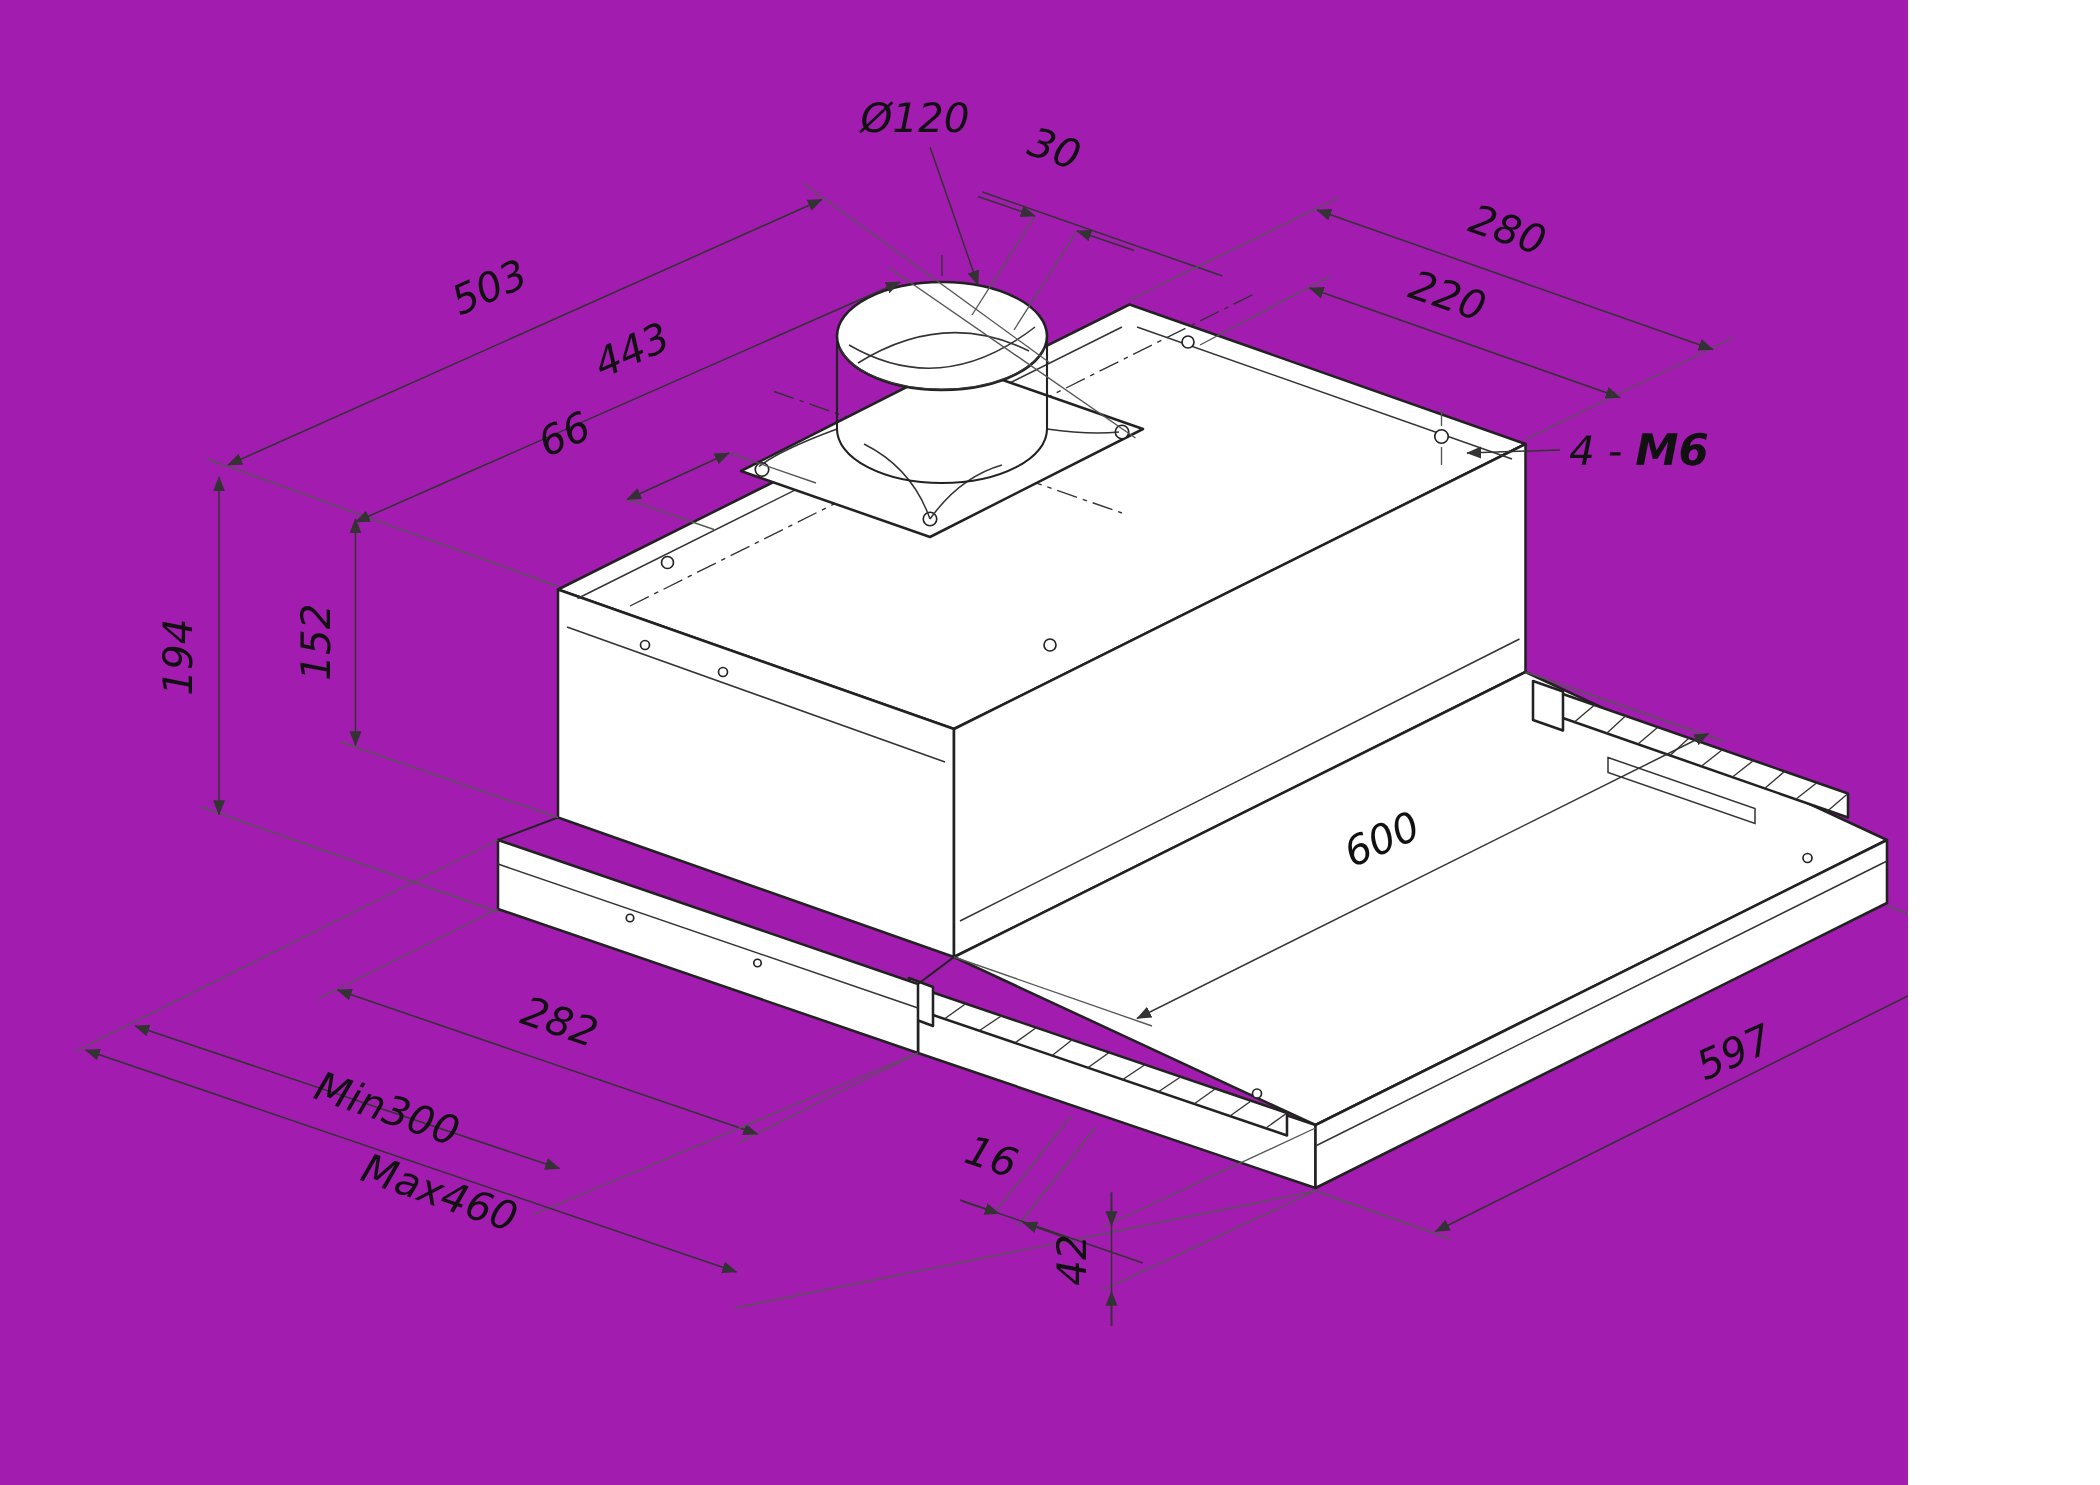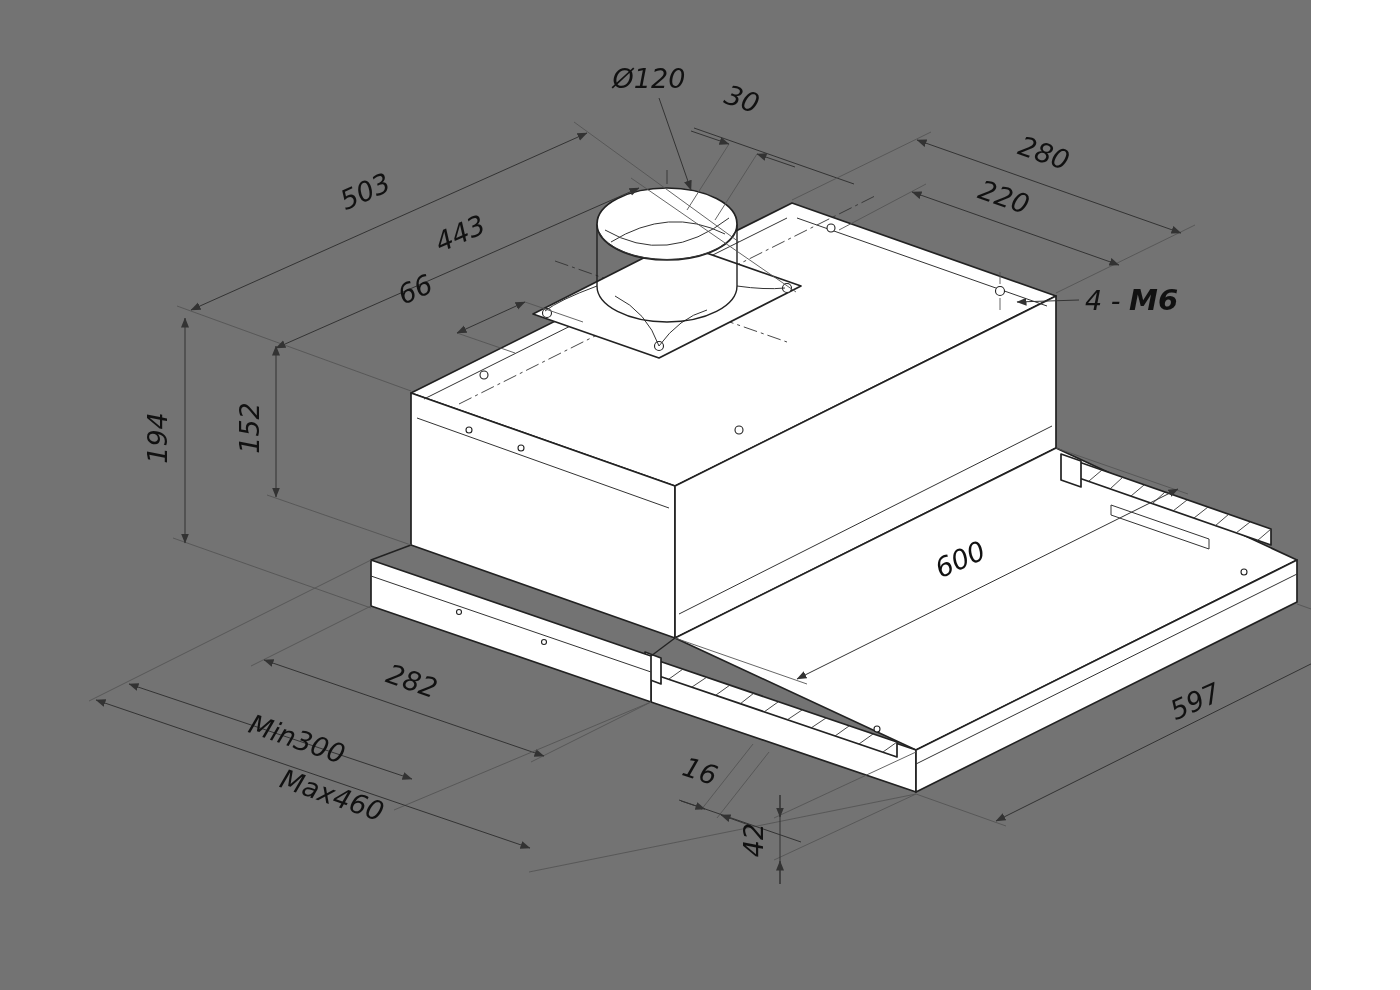--- a/index.html
+++ b/index.html
@@ -1,16 +1,16 @@
 <!DOCTYPE html>
 <html><head>
 <meta charset="utf-8">
 <style>
   html,body{margin:0;padding:0;background:#ffffff;}
-  .stage{position:relative;width:1272px;height:990px;background:#737373;overflow:hidden;padding-left:39px;}
+  .stage{position:relative;width:1272px;height:990px;background:#a21caf;overflow:hidden;}
   svg text{font-family:"DejaVu Sans",sans-serif;font-style:italic;font-size:27px;fill:#111;}
   svg .m6b{font-weight:bold;font-size:29px;}
   .edge{fill:#ffffff;stroke:#222;stroke-width:1.7;stroke-linejoin:round;}
   .edgen{fill:none;stroke:#222;stroke-width:1.4;stroke-linejoin:round;}
   .thin{fill:none;stroke:#333;stroke-width:1;}
   .dimline{fill:none;stroke:#333;stroke-width:1;}
   .wit{fill:none;stroke:#555;stroke-width:0.9;}
   .cl{fill:none;stroke:#333;stroke-width:0.9;stroke-dasharray:14 4 3 4;}
   .hole{fill:#fff;stroke:#222;stroke-width:1.1;}
   .hatch{stroke:#333;stroke-width:0.9;}

